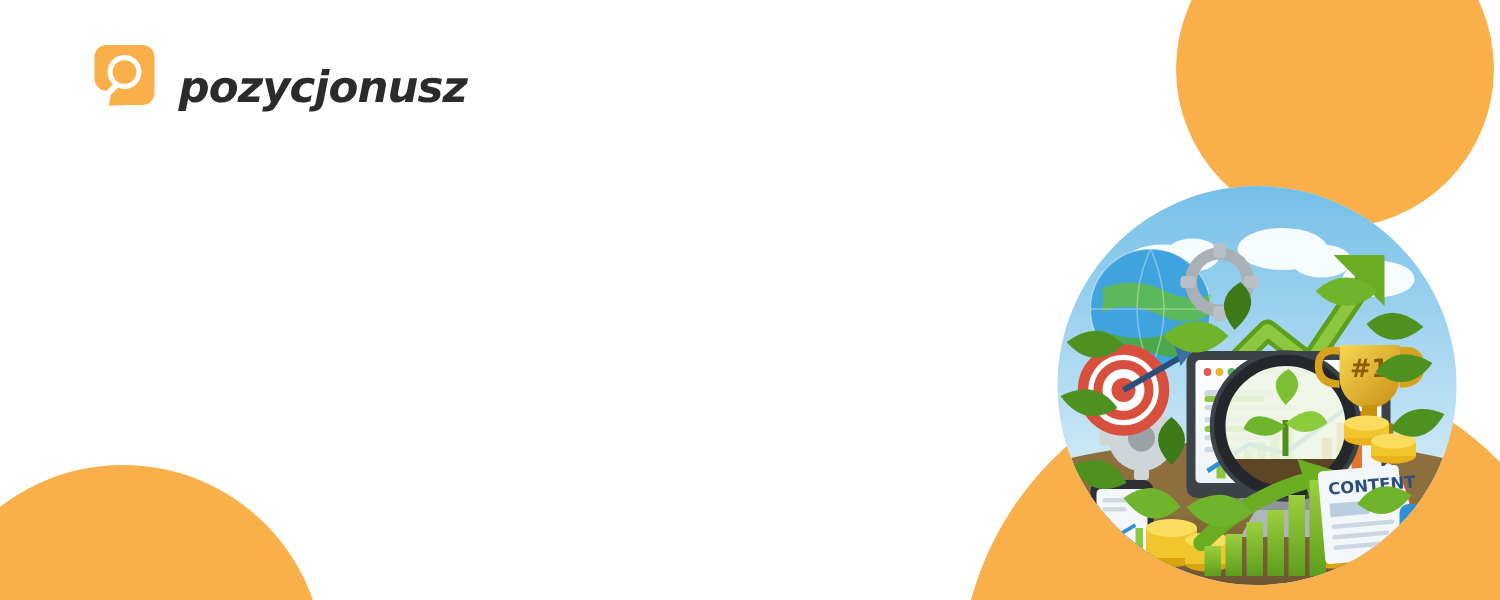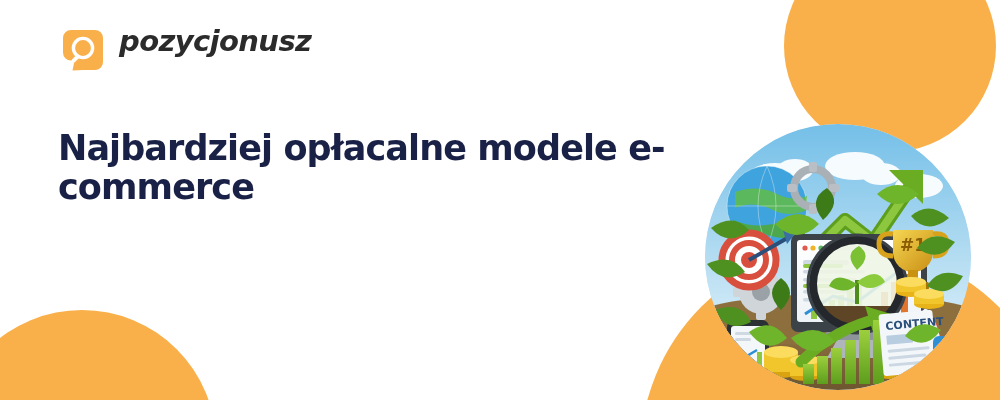--- a/index.html
+++ b/index.html
@@ -24,21 +24,21 @@
   .blob-bottom-left { width:268px; height:268px; left:-52px; top:310px; }
   .blob-bottom-right {
     width:420px; height:300px;
     left:640px; top:245px;
     border-radius:50% 50% 0 0 / 70% 70% 0 0;
   }
 
   
   .logo {
     position:absolute; left:60px; top:27px;
-    display:flex; align-items:flex-start; gap:13px; z-index:8;
+    display:flex; align-items:flex-end; gap:13px; z-index:8;
   }
   .logo-mark {
     width:46px; height:46px; position:relative;
     display:block;
   }
   .logo-word {
     font-family:"DejaVu Sans", sans-serif;
     font-size:29px;
     font-weight:700;
     font-style:italic;
@@ -96,21 +96,20 @@
         <path d="M11 3 H35 a8 8 0 0 1 8 8 V35 a8 8 0 0 1 -8 8 H23
                  L12.5 43.5 L14.5 33.5 H11 a8 8 0 0 1 -8 -8 V11 a8 8 0 0 1 8 -8 Z" fill="#f9b04a"></path>
         <circle cx="23" cy="21" r="9.6" fill="none" stroke="#ffffff" stroke-width="3.4"></circle>
         <circle cx="23" cy="21" r="5" fill="#f9b04a"></circle>
         <rect x="13.4" y="27.4" width="4" height="9" rx="2" transform="rotate(45 15.4 31.9)" fill="#ffffff"></rect>
       </svg>
     </span>
     <span class="logo-word">pozycjonusz</span>
   </div>
 
-  <h1 class="headline">Najbardziej opłacalne modele e-commerce</h1>
 
 
   <div class="hero-circle">
     <svg class="hero-svg" viewBox="0 0 266 266" aria-hidden="true">
       <defs>
         <clipPath id="circClip">
             <circle cx="133" cy="133" r="133"></circle>
           </clipPath>
         <linearGradient id="skyG" x1="0" y1="0" x2="0" y2="1">
           <stop offset="0%" stop-color="#74bfe8"></stop>

